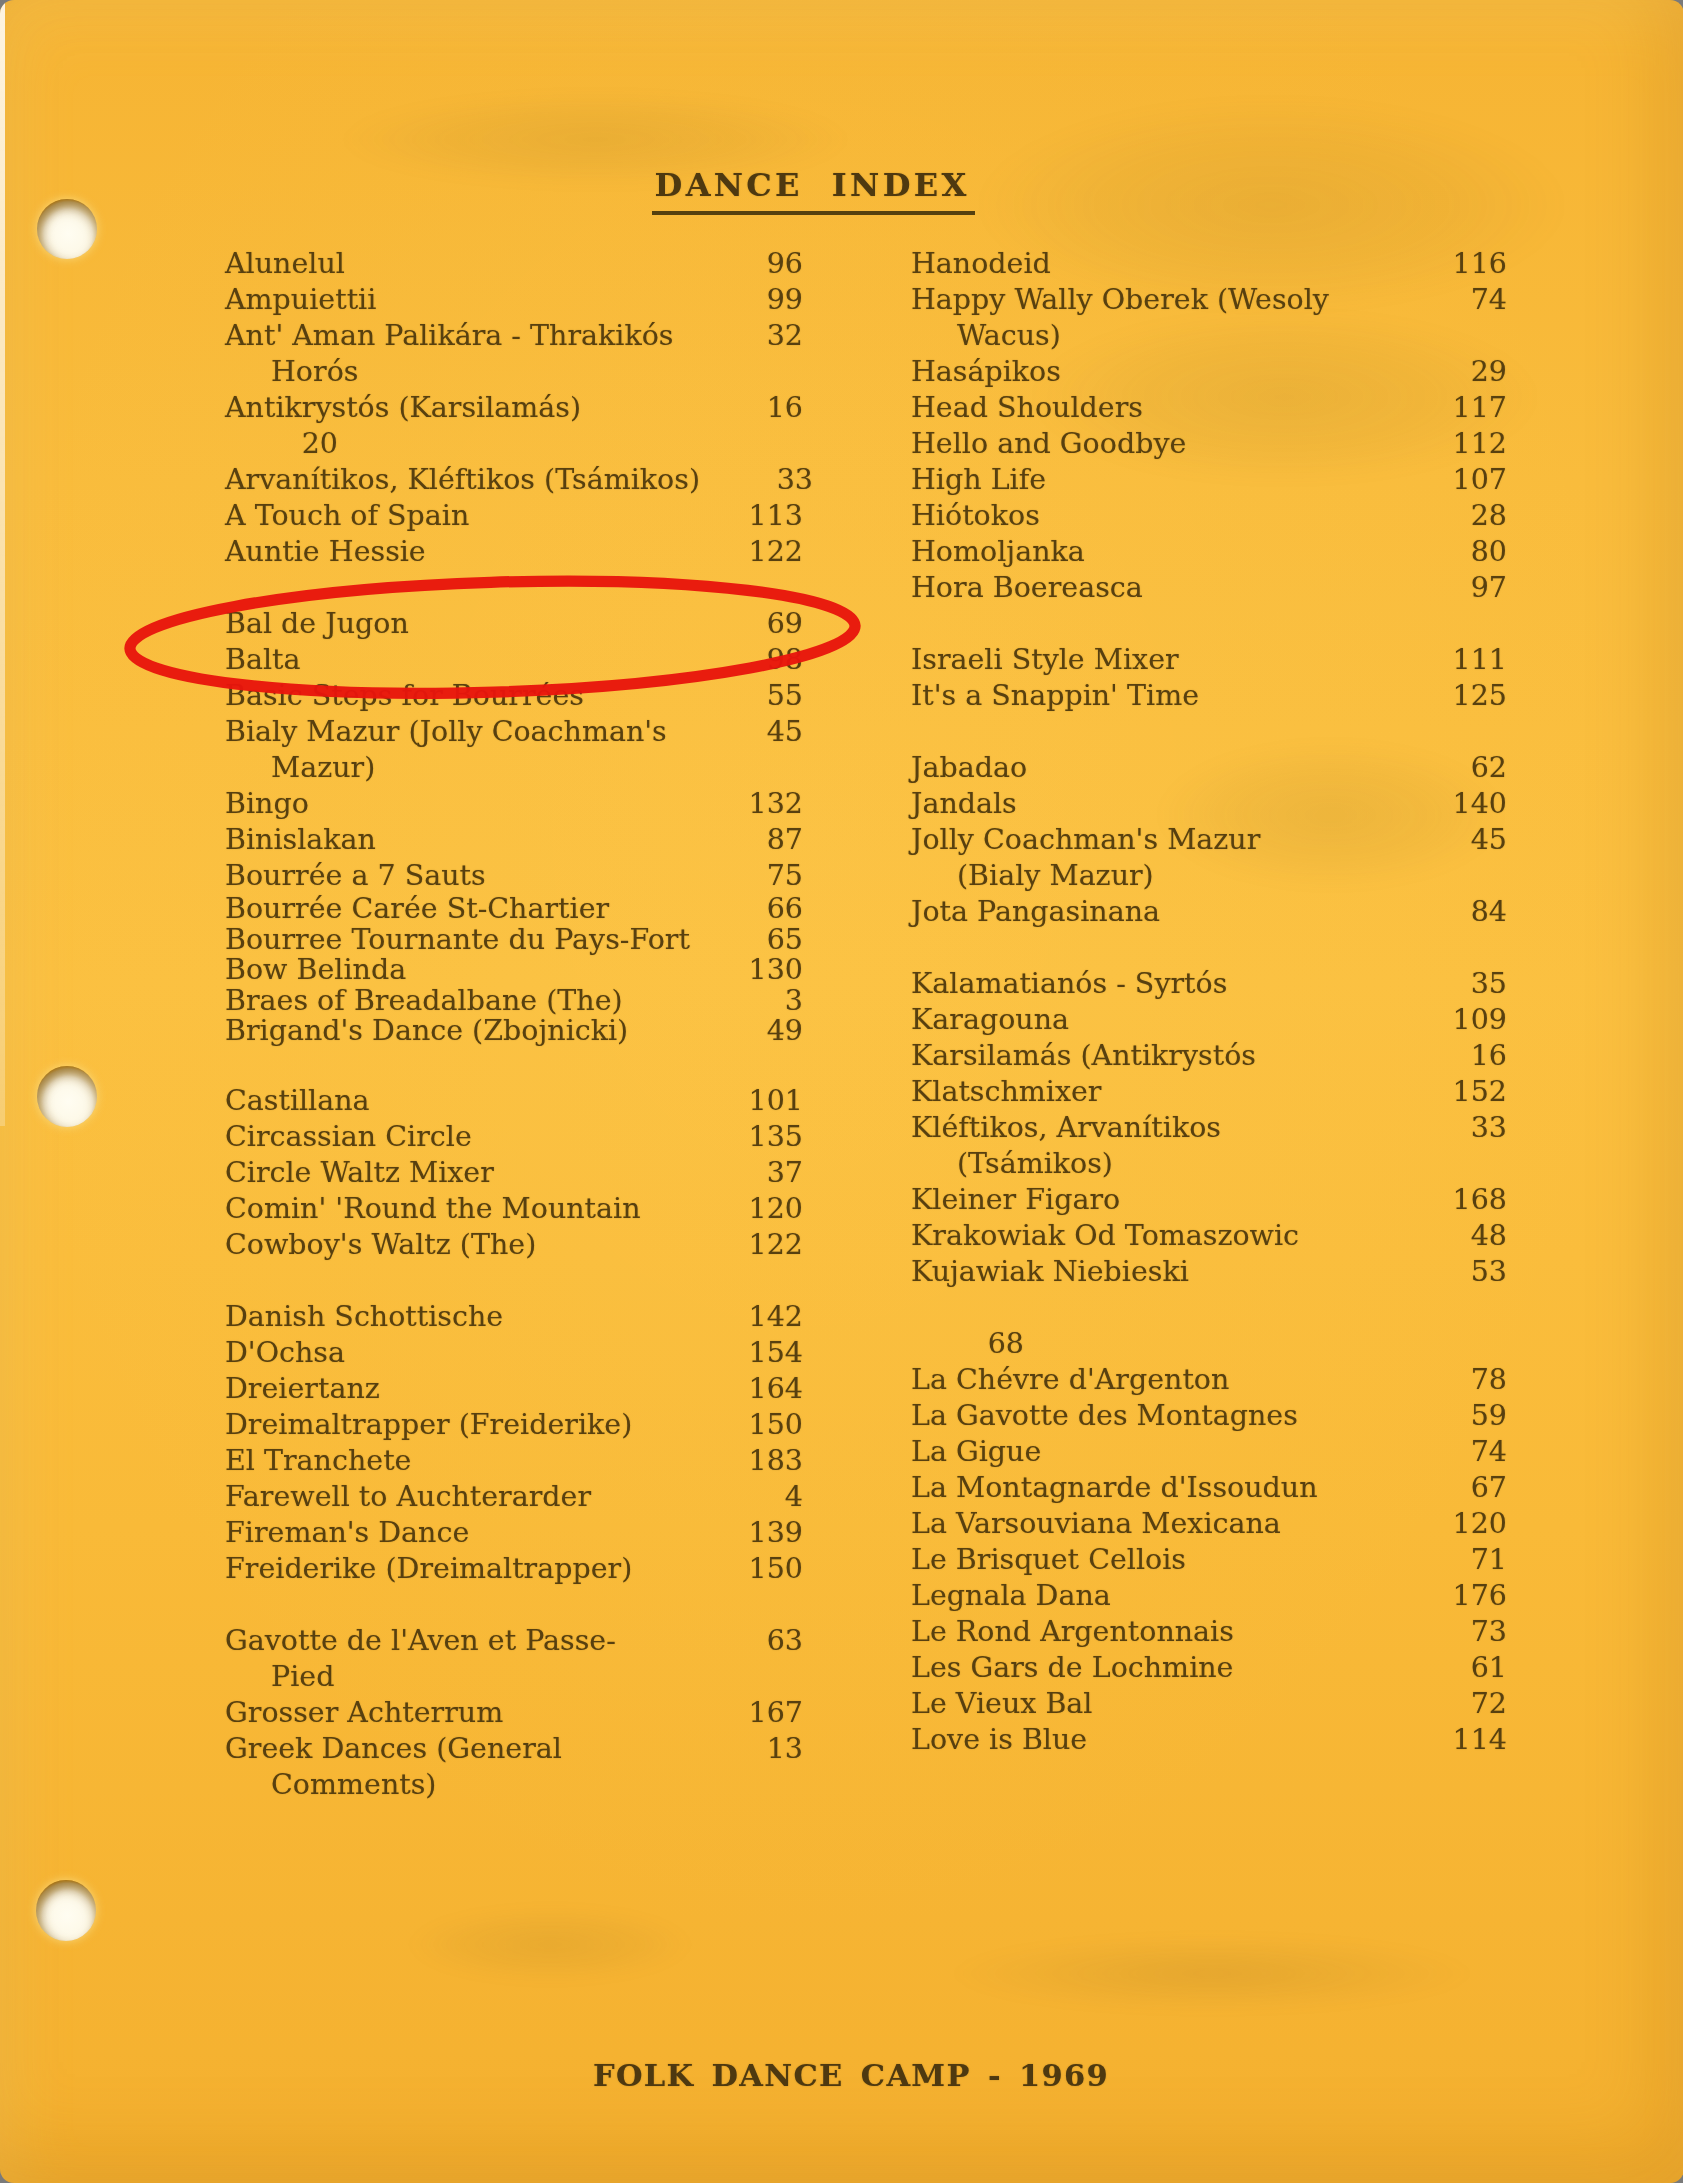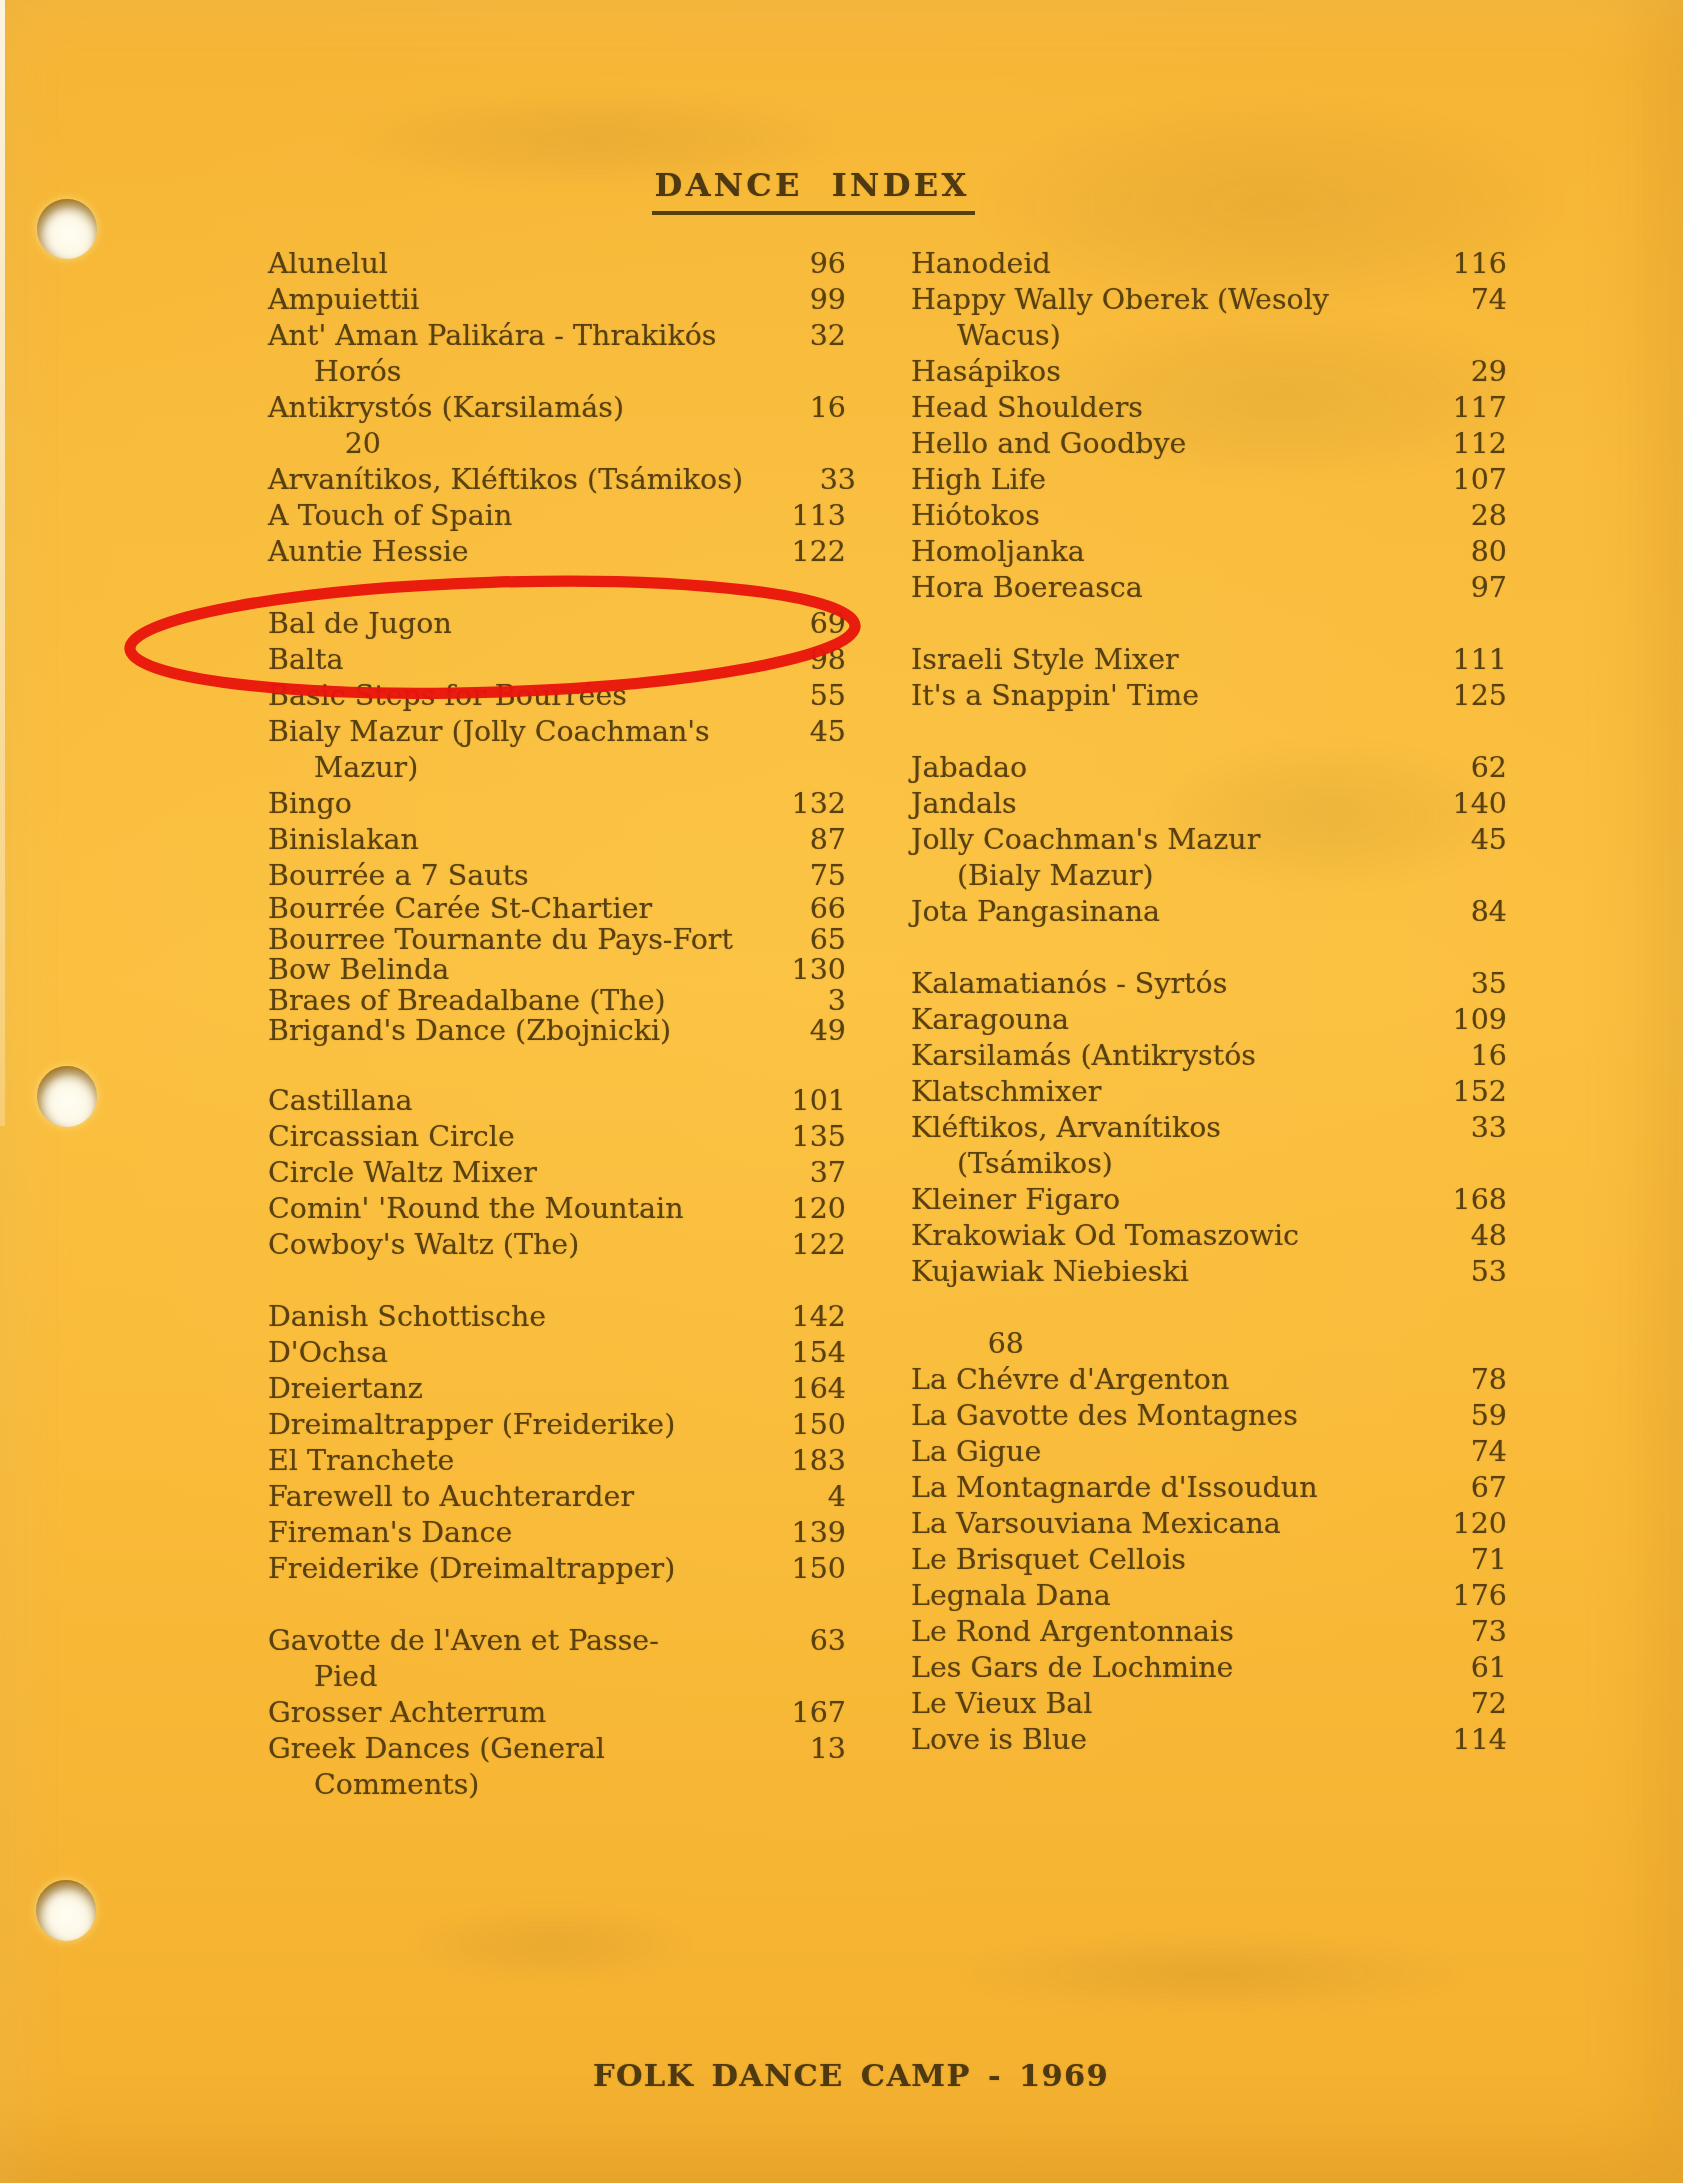--- a/index.html
+++ b/index.html
@@ -7,37 +7,38 @@
     position:relative;
     width:1684px;height:2183px;
     overflow:hidden;
     background:
       radial-gradient(ellipse 1192px 1590px at 48% 38%, rgba(255,210,90,.18), rgba(0,0,0,0) 70%),
       linear-gradient(180deg,#f6b433 0%, #f9bc3c 22%, #fbc040 45%, #f9ba38 70%, #f4b02f 100%);
     box-shadow: inset -20px -26.5px 79px rgba(170,100,10,.22),
                 inset 16.6px 20px 60px rgba(255,240,170,.15);
     font-family:"DejaVu Serif","Liberation Serif",serif;
     color:#58400f;
+    border-radius:14px;
   }
   
   .scan-edge{position:absolute;left:0;top:0;width:4.6px;height:1126px;
     background:linear-gradient(180deg,rgba(255,255,255,.85),rgba(255,255,255,.25));
     filter:blur(0.7px);}
   
   .title-wrap{position:absolute;left:652px;top:166px;}
   .title{
     font-size:32px;font-weight:bold;letter-spacing:3.3px;word-spacing:14.6px;
     color:#4e3910;padding:0 5.3px 6.6px 2.6px;
     border-bottom:4px solid #55400f;
     text-shadow:0 0 1.3px rgba(84,62,15,.45);
   }
   
   .col{position:absolute;font-size:28.5px;line-height:36px;
     text-shadow:0 0 1.3px rgba(88,64,15,.4);}
-  .col-left{left:225px;top:246px;width:578px;margin-left:43px;}
+  .col-left{left:225px;top:246px;width:578px;}
   .col-right{left:911px;top:246px;width:596px;}
   .group{margin-bottom:36px;}
   .row{display:flex;align-items:baseline;}
   .row.tight{line-height:30.5px;}
   .nm{flex:1 1 auto;white-space:nowrap;}
   .nm.ind{padding-left:46px;}
   .pg{flex:0 0 113px;text-align:right;white-space:nowrap;}
   
   .annot{position:absolute;left:118px;top:571px;width:749px;height:139px;pointer-events:none;}
   

